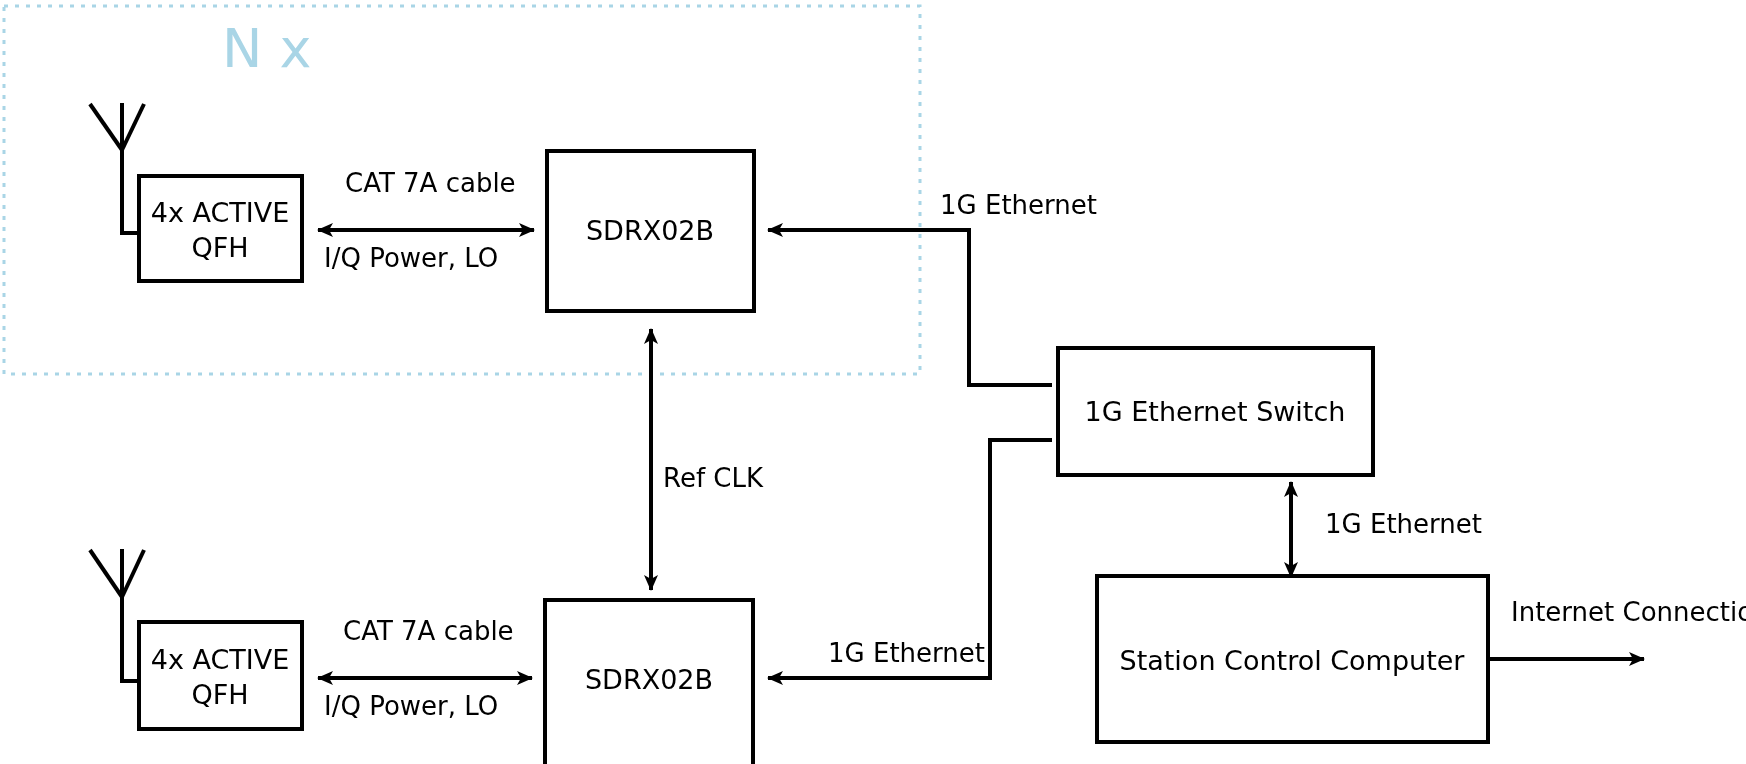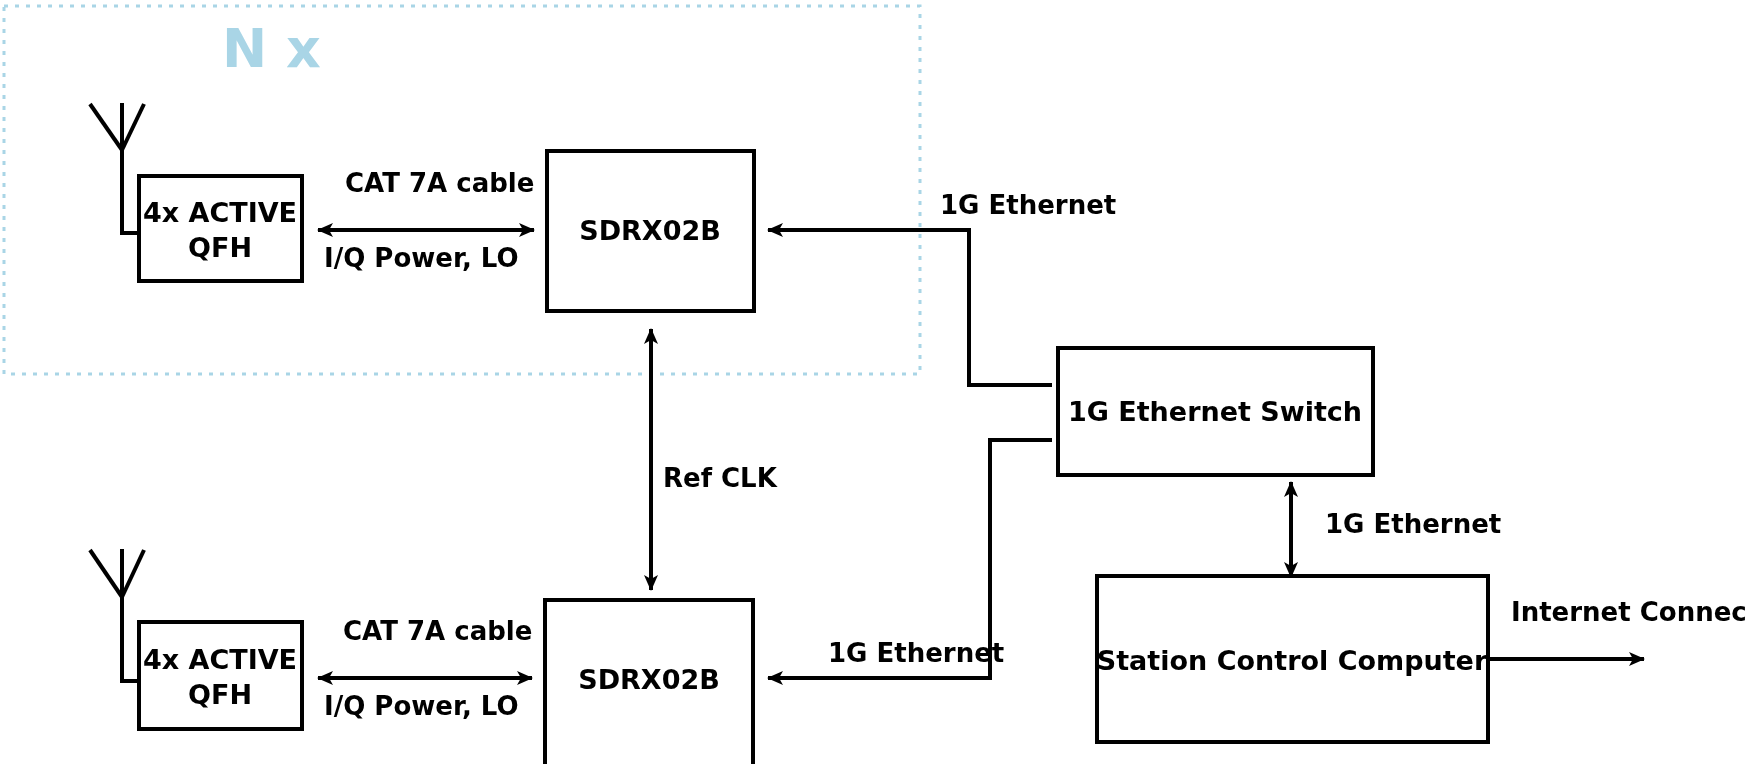--- a/index.html
+++ b/index.html
@@ -9,21 +9,20 @@
   }
   body {
     font-family: "DejaVu Sans", "Liberation Sans", sans-serif;
   }
   #diagram-root {
     position: relative;
     width: 1746px;
     height: 764px;
     background: #ffffff;
     overflow: hidden;
-    font-weight: bold;
   }
   svg#diagram-svg {
     position: absolute;
     top: 0;
     left: 0;
     width: 1746px;
     height: 764px;
     display: block;
   }
   .block-rect {

